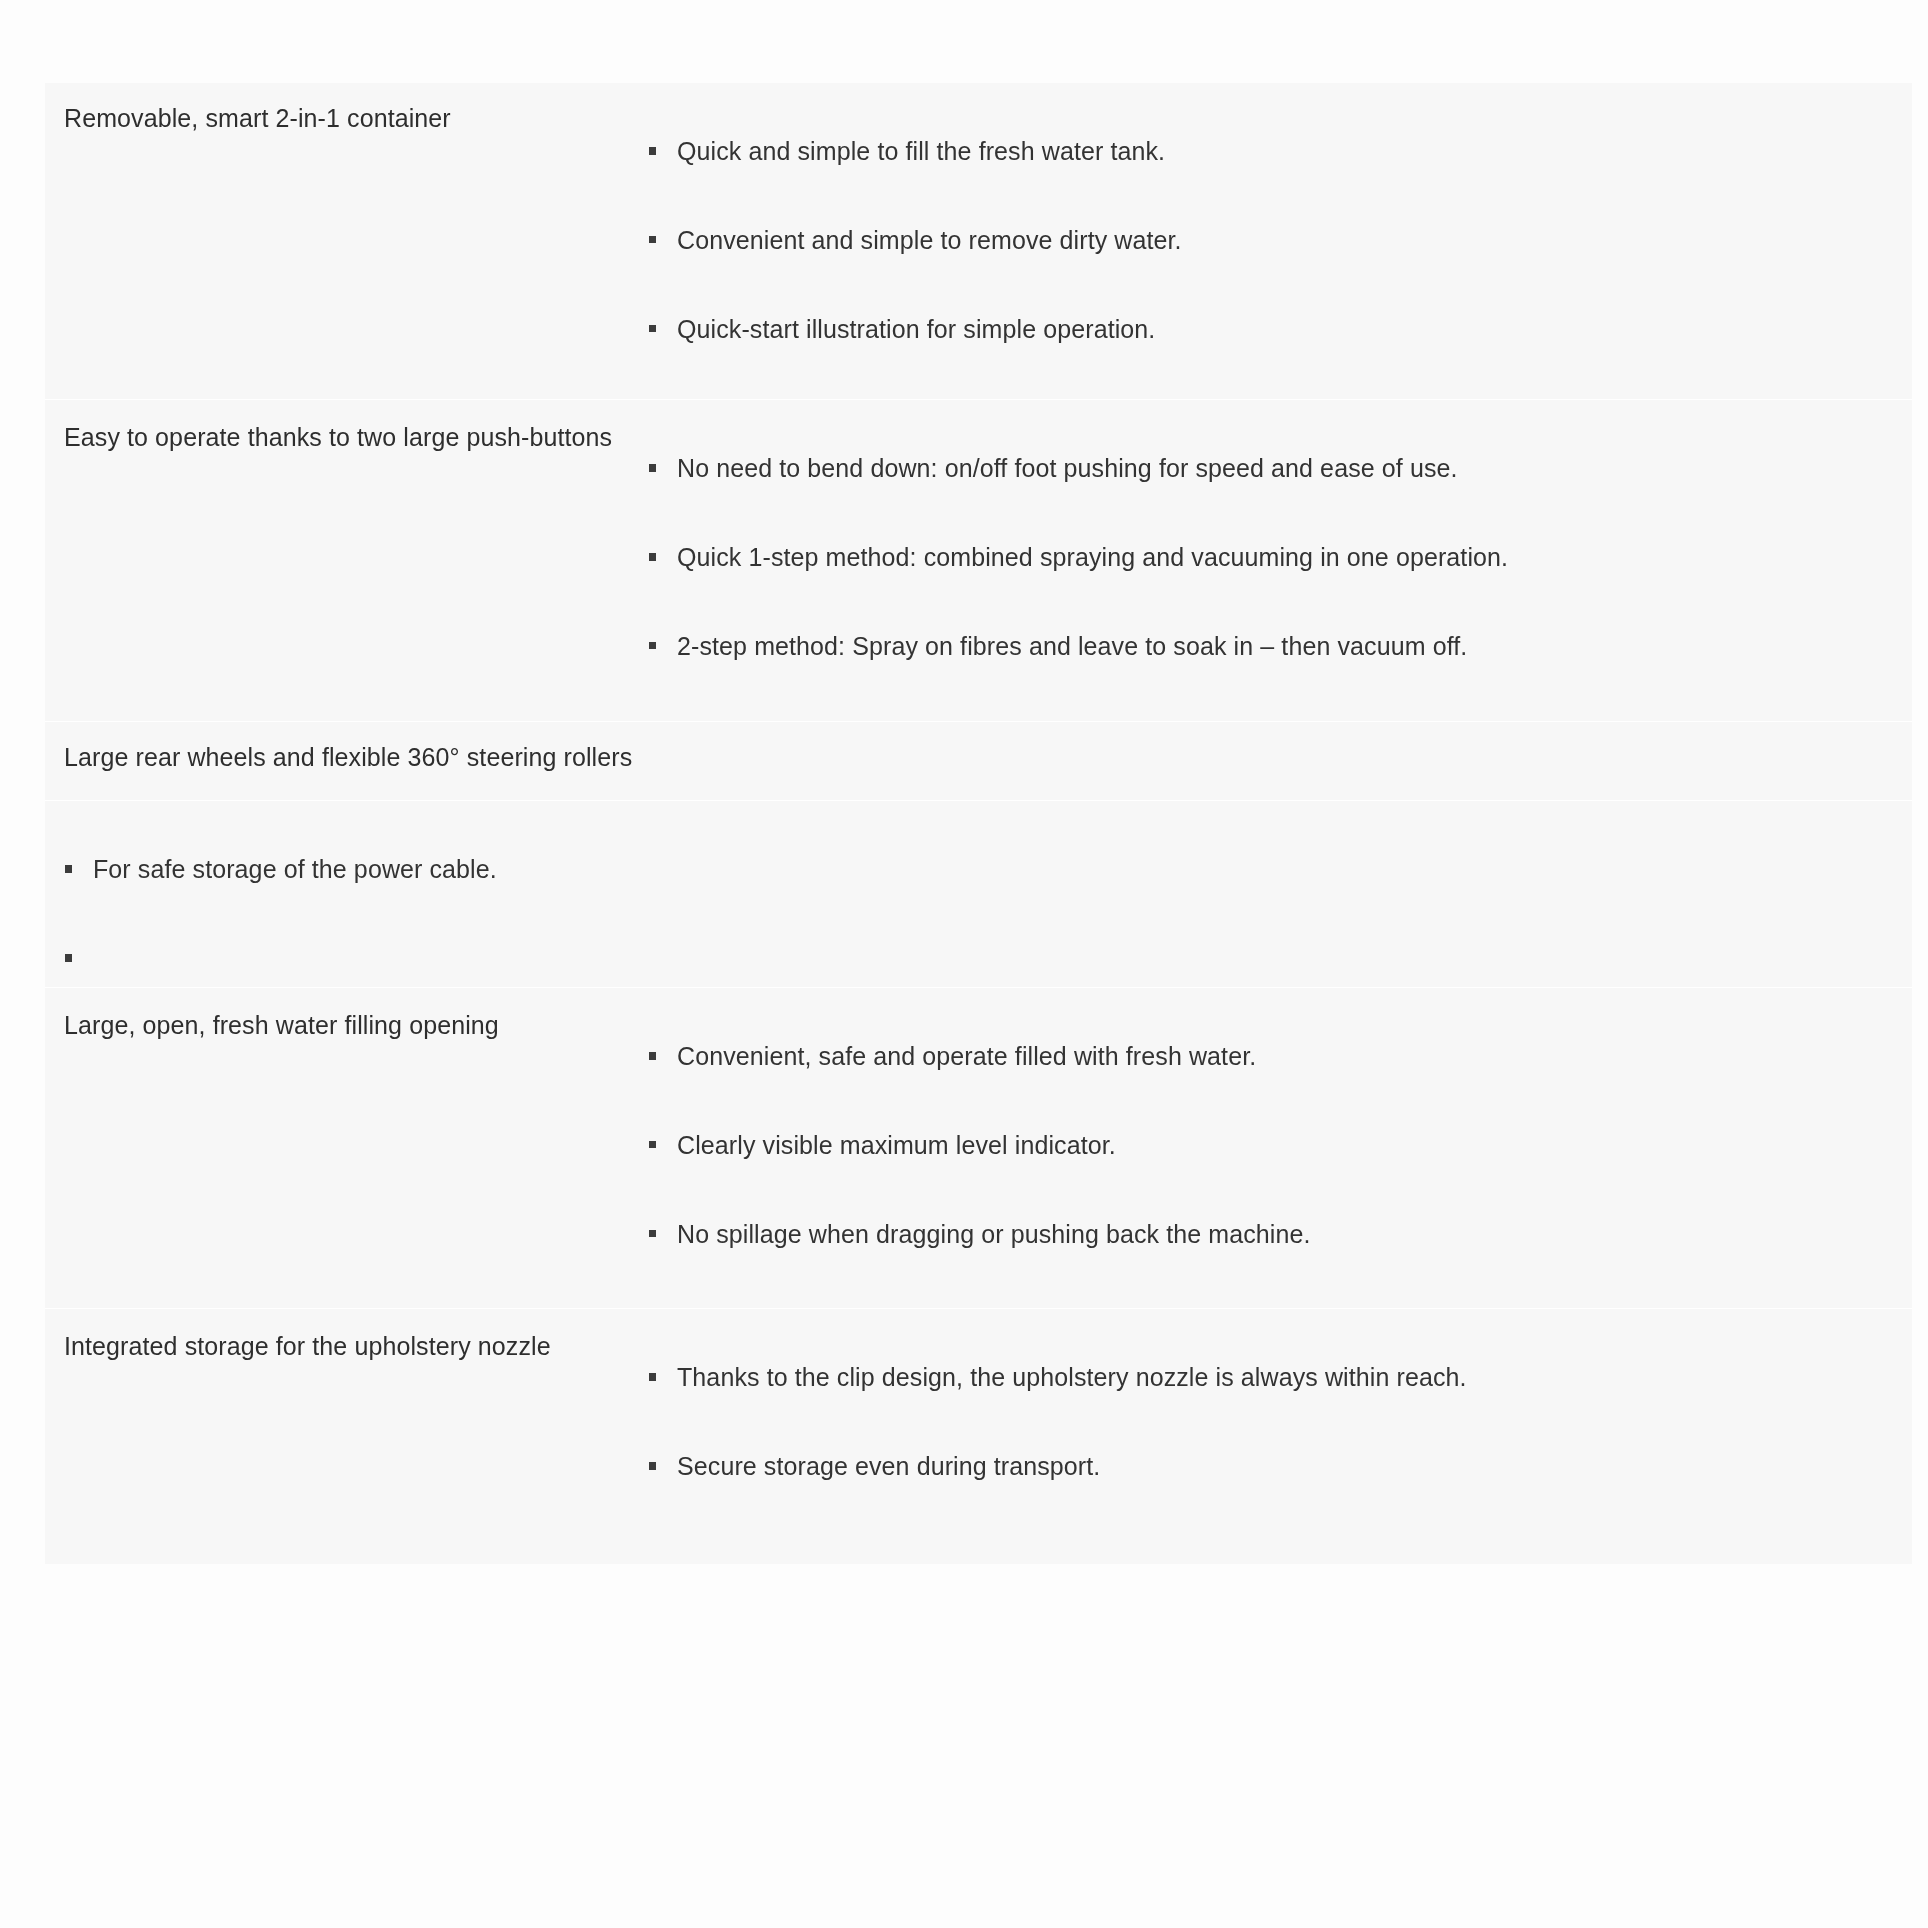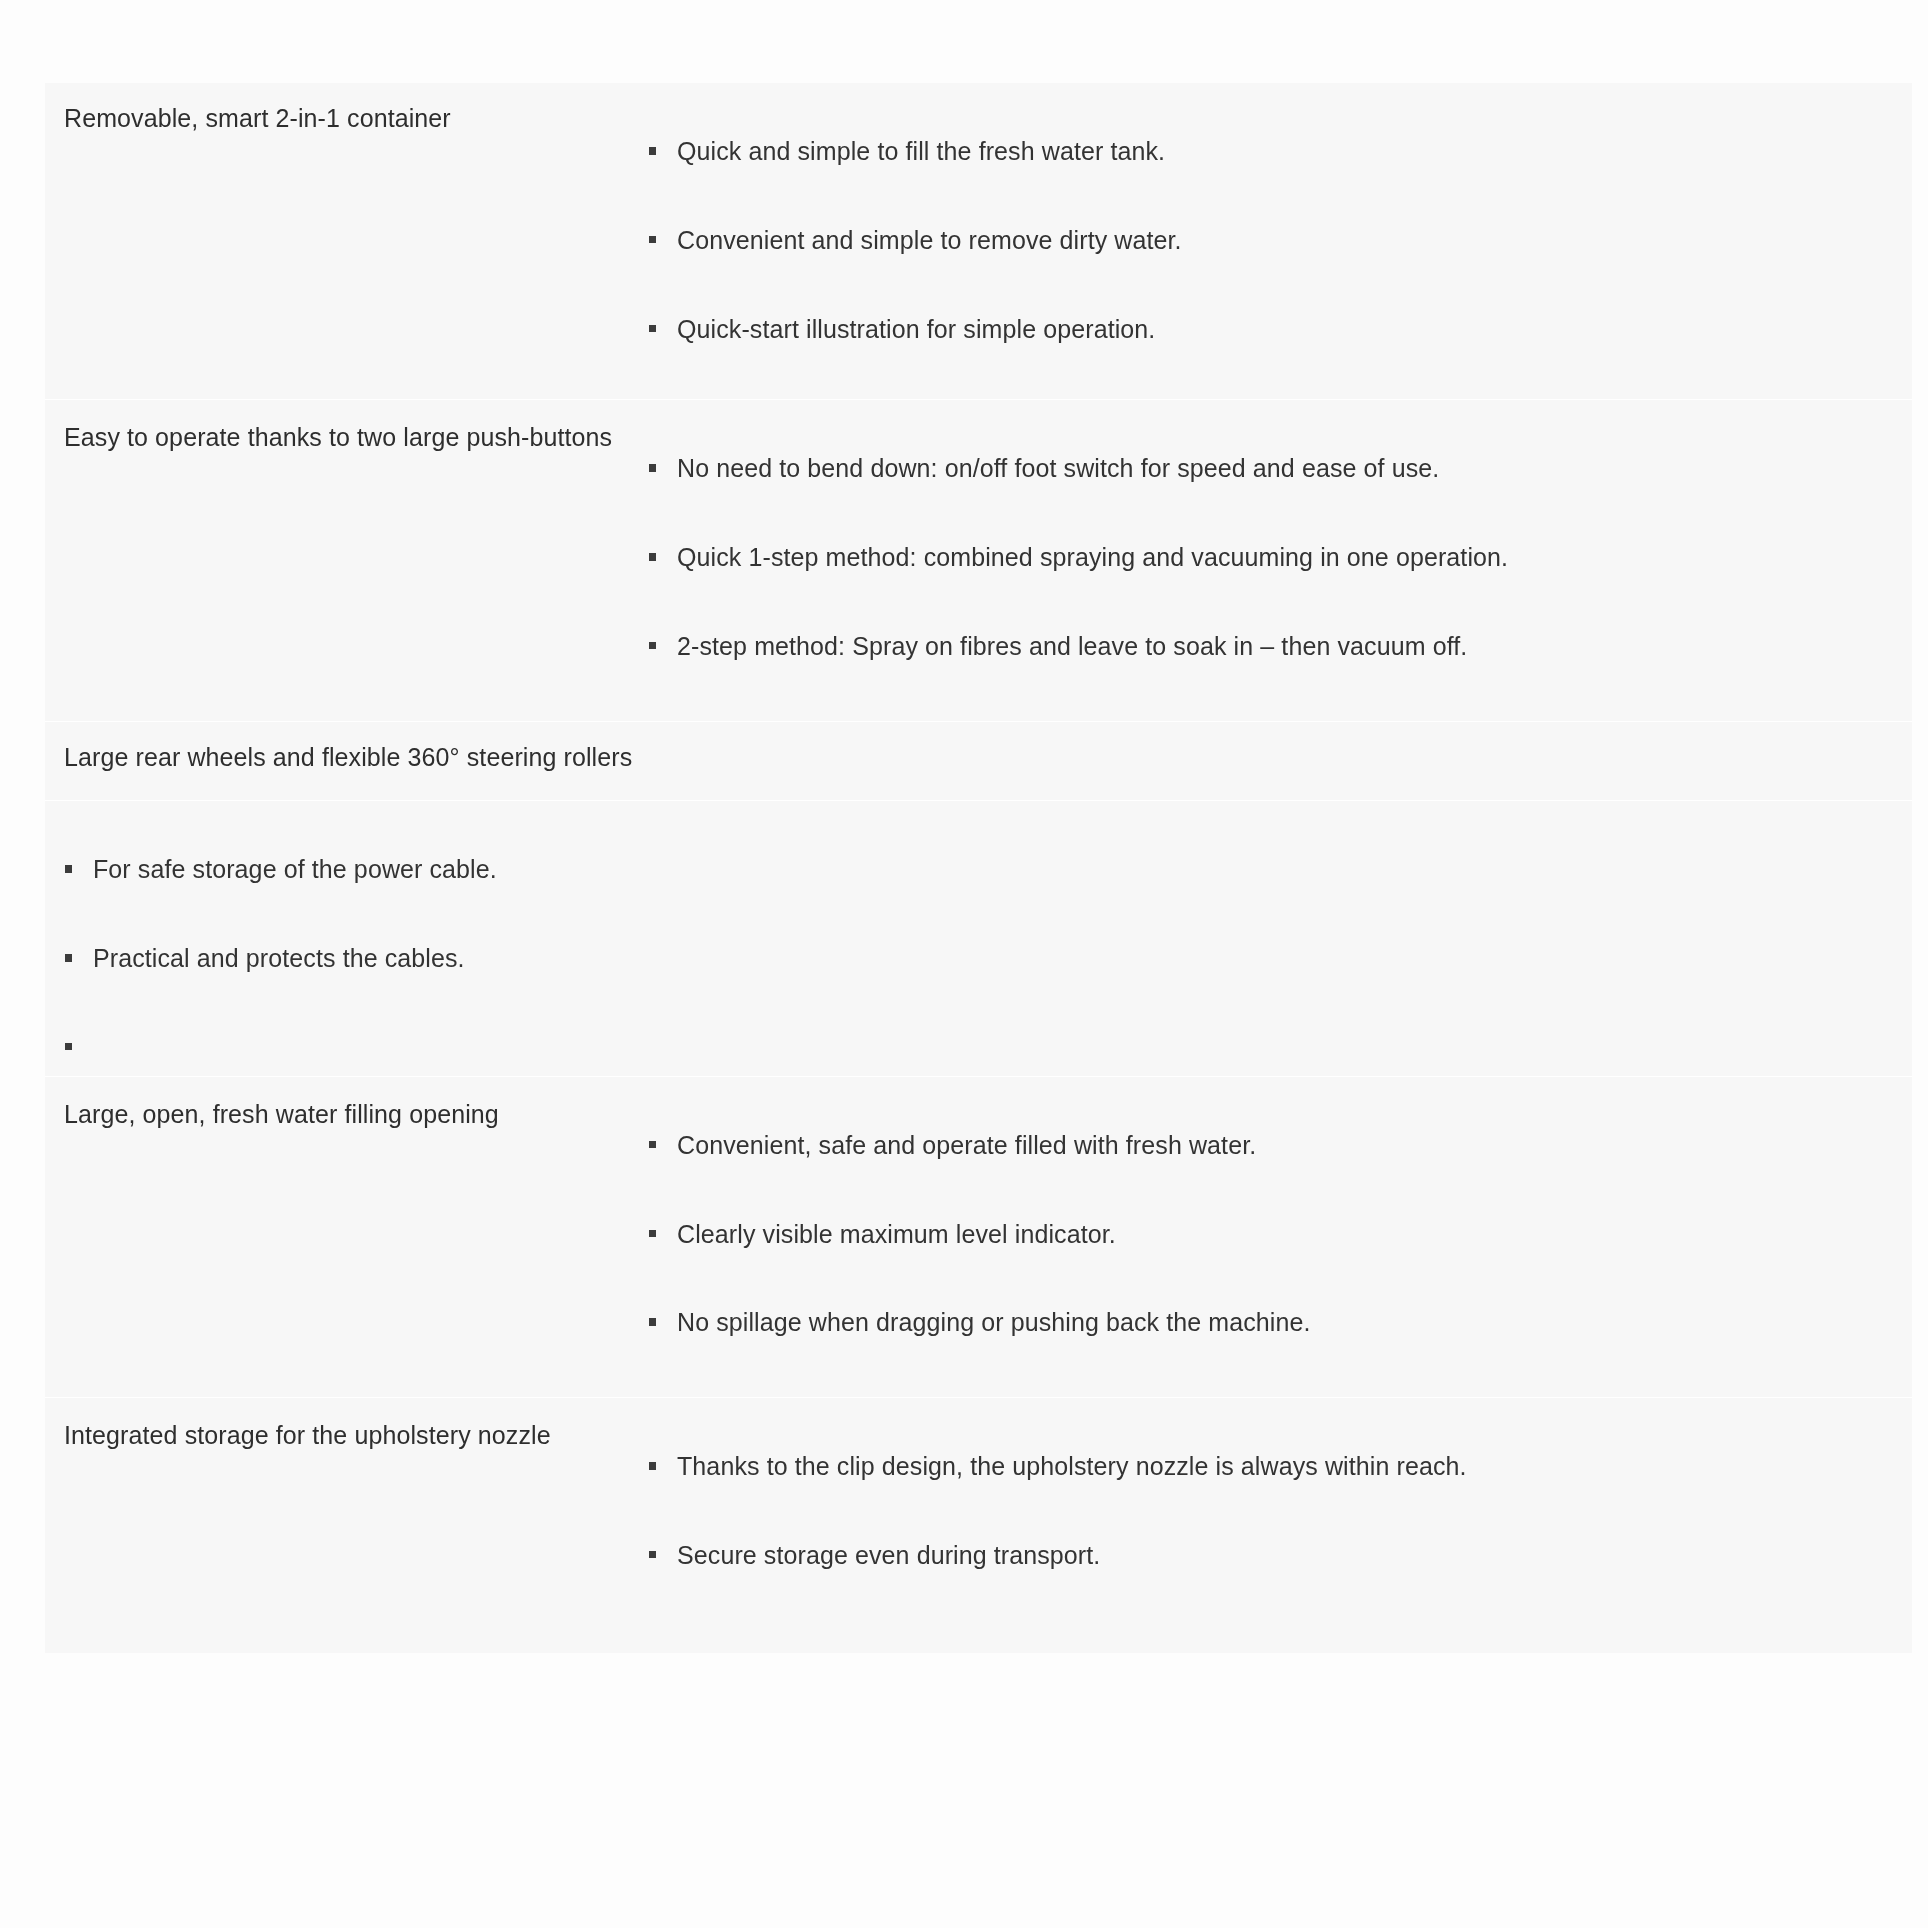--- a/index.html
+++ b/index.html
@@ -114,36 +114,35 @@
             <li><span class="bullet-marker"></span><span>Quick-start illustration for simple operation.</span></li>
           </ul>
         </div>
       </div>
       <div class="feature-row row-1">
         <div class="cell-title">
           <div class="title-text">Easy to operate thanks to two large push-buttons</div>
         </div>
         <div class="cell-list">
           <ul class="bullets">
-            <li><span class="bullet-marker"></span><span>No need to bend down: on/off foot switch for speed and ease of use.</span></li>
+            <li><span class="bullet-marker"></span><span>No need to bend down: on/off foot pushing for speed and ease of use.</span></li>
             <li><span class="bullet-marker"></span><span>Quick 1-step method: combined spraying and vacuuming in one operation.</span></li>
             <li><span class="bullet-marker"></span><span>2-step method: Spray on fibres and leave to soak in – then vacuum off.</span></li>
           </ul>
         </div>
       </div>
       <div class="feature-row row-2">
         <div class="cell-title">
           <div class="title-text">Large rear wheels and flexible 360° steering rollers</div>
         </div>
       </div>
       <div class="feature-row row-3">
         <div class="cell-list">
           <ul class="bullets">
             <li><span class="bullet-marker"></span><span>For safe storage of the power cable.</span></li>
-            <li><span class="bullet-marker"></span><span>Practical and protects the cables.</span></li>
             <li><span class="bullet-marker"></span></li>
           </ul>
         </div>
       </div>
       <div class="feature-row row-4">
         <div class="cell-title">
           <div class="title-text">Large, open, fresh water filling opening</div>
         </div>
         <div class="cell-list">
           <ul class="bullets">

